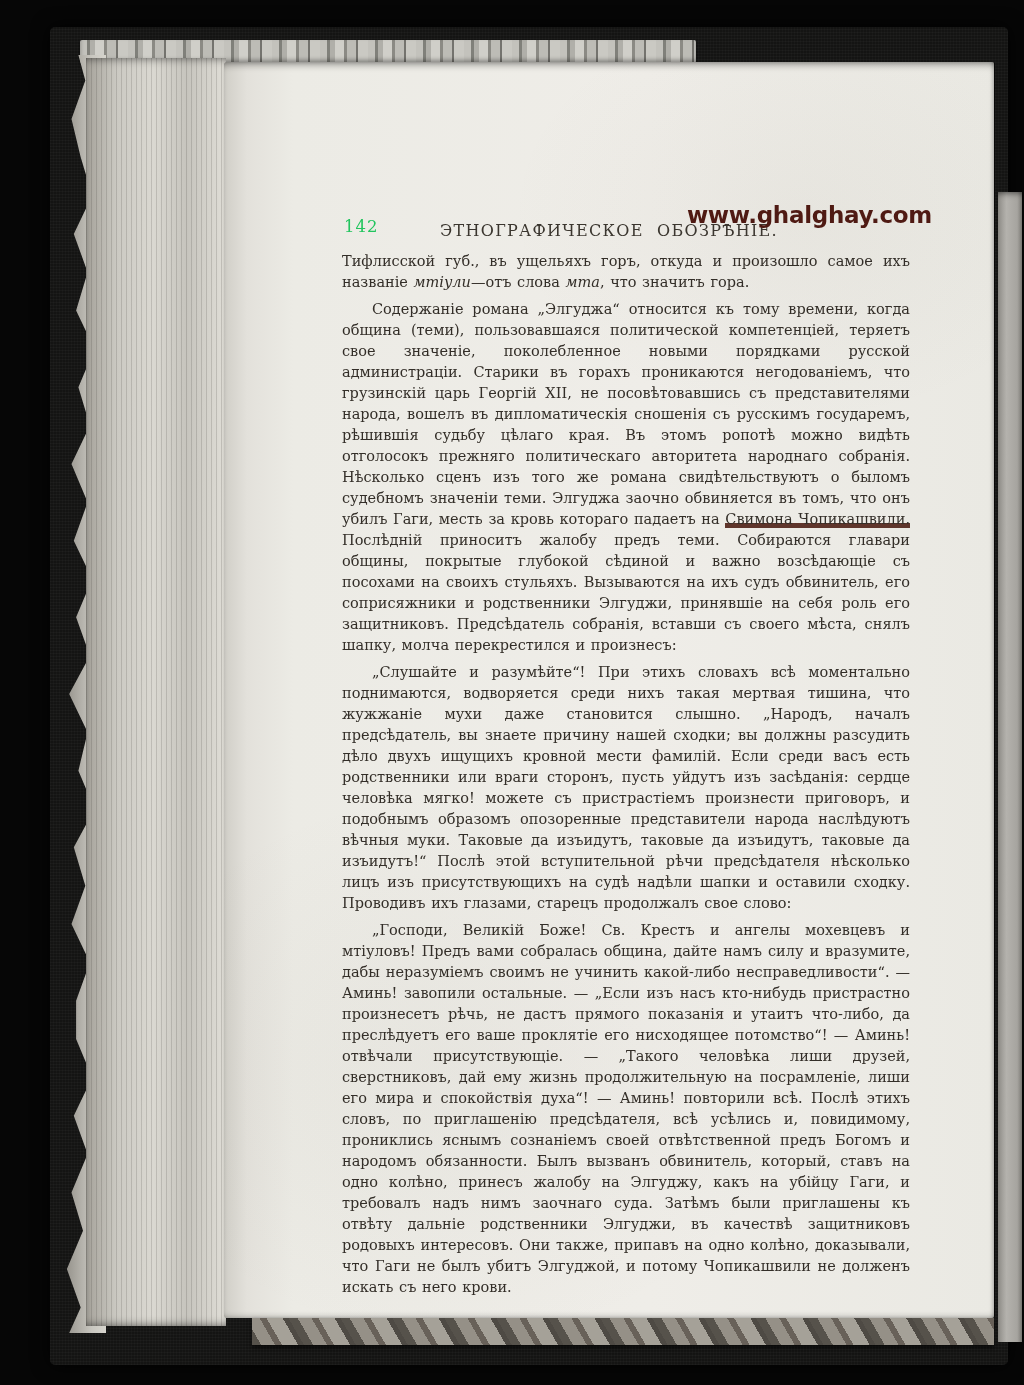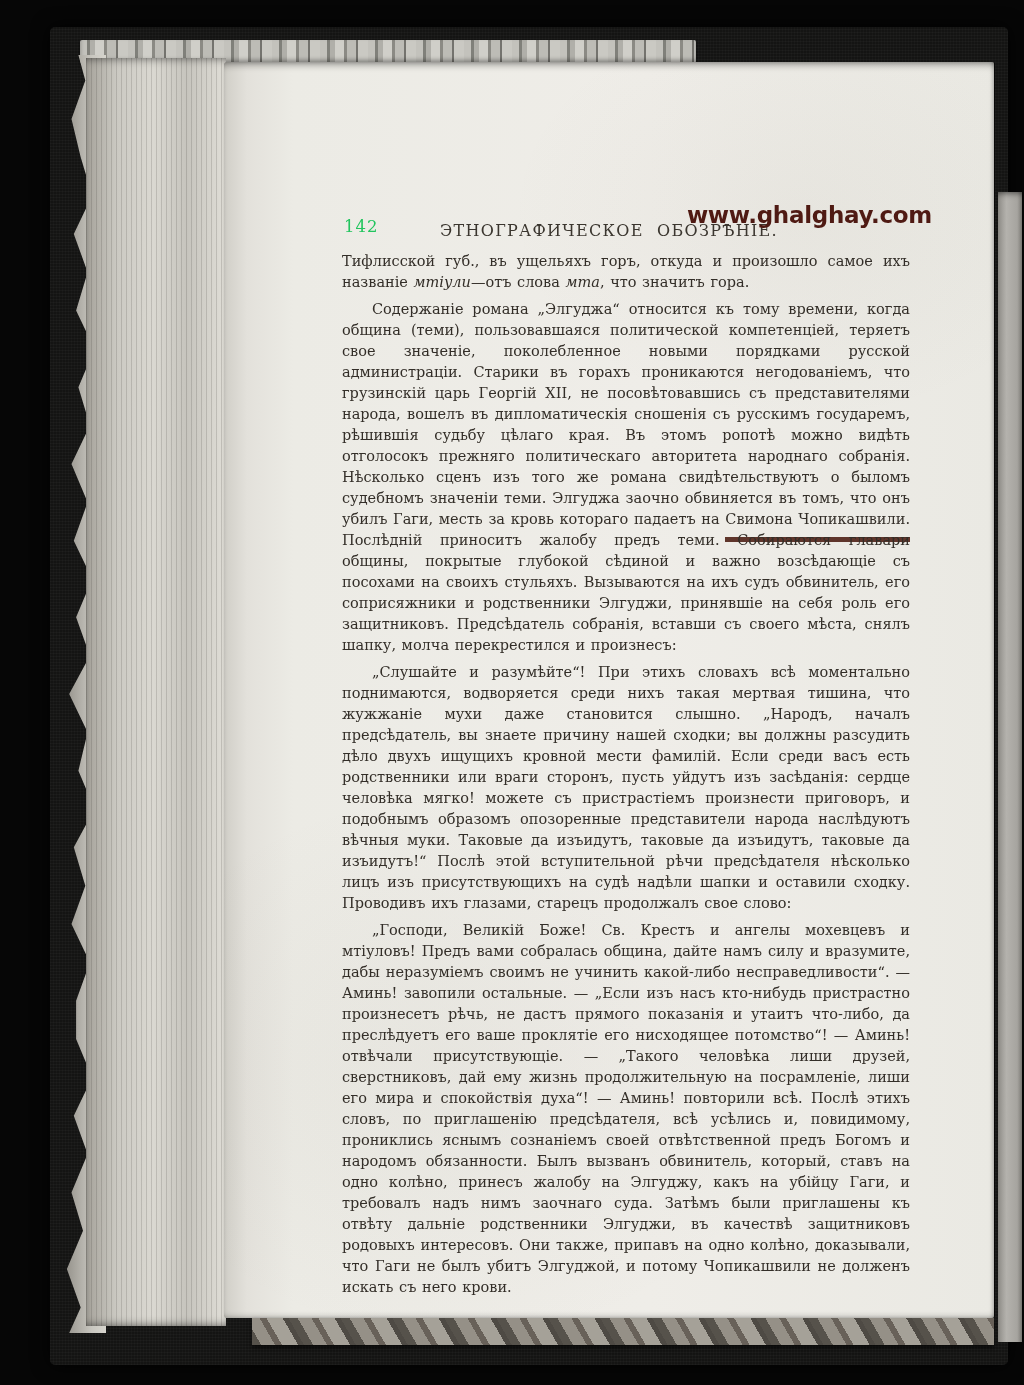--- a/index.html
+++ b/index.html
@@ -110,21 +110,21 @@
     font-size:14.5px; line-height:21px;
     text-align:justify; word-spacing:1px;
   }
   .bodytext p { margin:6px 0 0 0; text-indent:30px; }
   .bodytext p.first { margin-top:0; text-indent:0; }
   .marked {
     background-image:linear-gradient(#5f352b,#5f352b);
     background-size:100% 5px;
     background-repeat:no-repeat;
     background-position:0 100%;
-    padding-bottom:15px;
+    padding-bottom:1px;
   }
 </style>
 </head>
 <body>
 
 <div class="abs book-cover"></div>
 <div class="abs marble-strip"></div>
 <div class="abs torn-edge"></div>
 <div class="abs left-edges"></div>
 <div class="abs main-page"></div>

